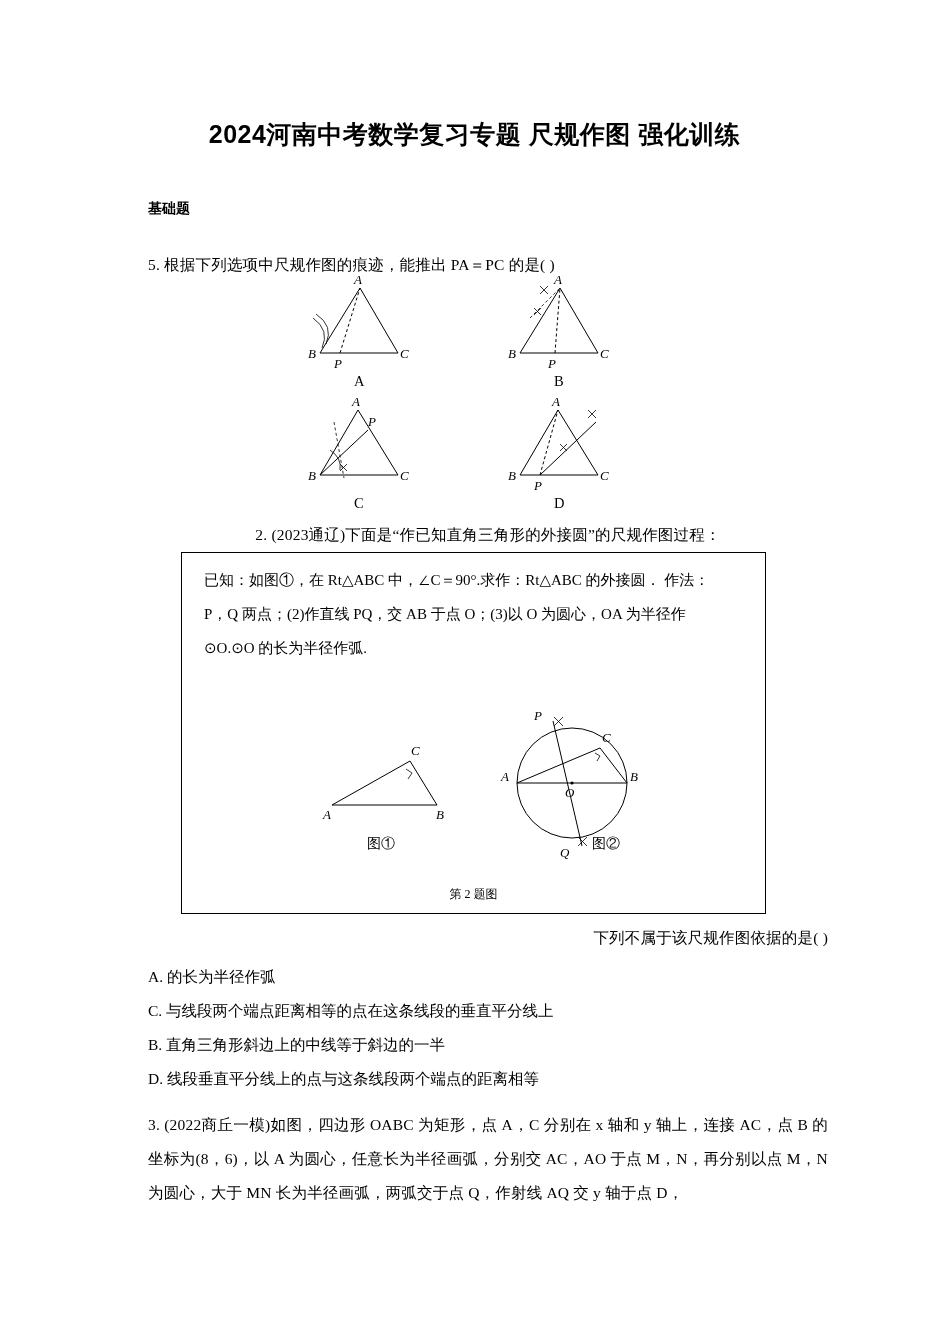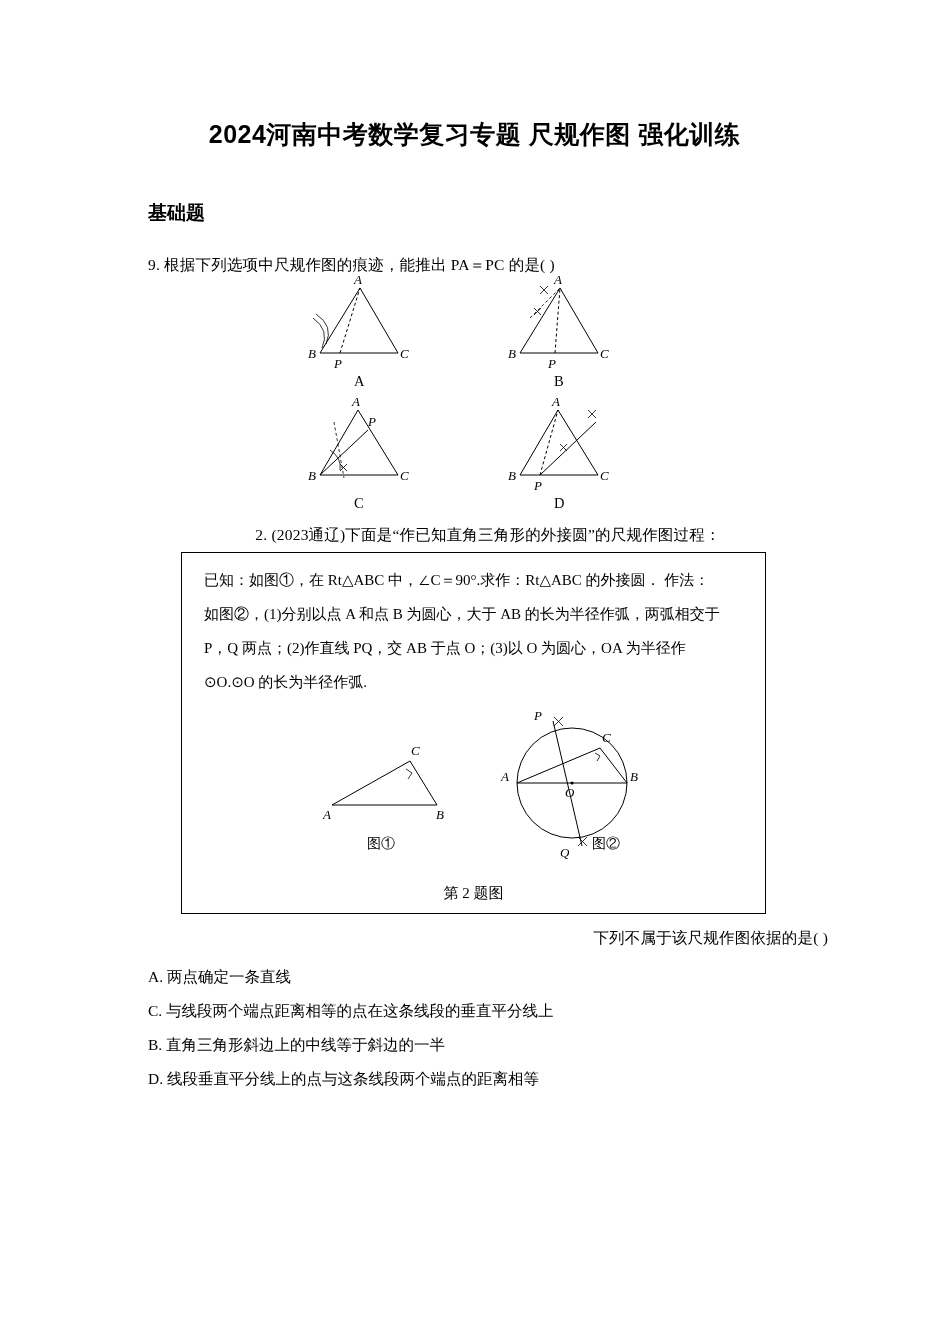--- a/index.html
+++ b/index.html
@@ -33,21 +33,21 @@
     font-size: 25px;
     letter-spacing: 0.5px;
     padding-left: 15px;
   }
   .section-head {
     position: absolute;
     left: 148px;
     top: 200px;
     font-family: "Liberation Sans", sans-serif;
     font-weight: bold;
-    font-size: 19px;
+    font-size: 14px;
   }
   .q-text {
     position: absolute;
     font-size: 15.5px;
     line-height: 25px;
     letter-spacing: 0.2px;
   }
   .q1 { left: 148px; top: 252px; width: 680px; }
   .q2 { left: 148px; top: 522px; width: 680px; text-align: center; }
   .q2b { left: 148px; top: 925px; width: 680px; text-align: right; }
@@ -83,37 +83,37 @@
     top: 150px;
     width: 583px;
     height: 165px;
   }
   .box-caption {
     position: absolute;
     left: 0;
     right: 0;
     bottom: 10px;
     text-align: center;
-    font-size: 15px;
+    font-size: 12px;
   }
   svg { display: block; overflow: visible; }
   .lbl { font-family: "Liberation Serif", serif; font-style: italic; font-size: 13px; }
   .lbl-up { font-family: "Liberation Serif", serif; font-size: 14px; font-style: normal; }
   .choice-letter { font-family: "Liberation Serif", serif; font-size: 14.5px; }
 </style>
 </head>
 <body>
 
 <div class="page">
 
   <div class="doc-title">2024河南中考数学复习专题 尺规作图 强化训练</div>
 
   <div class="section-head">基础题</div>
 
-  <div class="q-text q1">9. 根据下列选项中尺规作图的痕迹，能推出 PA＝PC 的是(        )</div>
+  <div class="q-text q1">5. 根据下列选项中尺规作图的痕迹，能推出 PA＝PC 的是(        )</div>
 
   <div class="fig-area fig1">
     <svg width="420" height="220" viewBox="0 0 420 220">
 
       <g>
         <polygon points="60,75 20,75 98,75" fill="none"></polygon>
         <polyline points="20,75 98,75 60,10 20,75" fill="none" stroke="#000" stroke-width="1"></polyline>
         <line x1="40" y1="75" x2="60" y2="10" stroke="#000" stroke-width="1" stroke-dasharray="3,2.5"></line>
         <path d="M 13 40 Q 30 52 22 70" fill="none" stroke="#000" stroke-width="0.8"></path>
         <path d="M 16 36 Q 34 48 26 66" fill="none" stroke="#000" stroke-width="0.8"></path>
@@ -163,21 +163,20 @@
         <text class="choice-letter" x="54" y="108">D</text>
       </g>
     </svg>
   </div>
 
   <div class="q-text q2">2. (2023通辽)下面是“作已知直角三角形的外接圆”的尺规作图过程：</div>
 
   <div class="boxfig">
     <div class="box-text">
       <p>已知：如图①，在 Rt△ABC 中，∠C＝90°.求作：Rt△ABC 的外接圆． 作法：</p>
-      <p>如图②，(1)分别以点 A 和点 B 为圆心，大于 AB 的长为半径作弧，两弧相交于</p>
       <p>P，Q 两点；(2)作直线 PQ，交 AB 于点 O；(3)以 O 为圆心，OA 为半径作</p>
       <p>⊙O.⊙O 的长为半径作弧.</p>
     </div>
 
     <div class="box-fig-svg">
       <svg width="583" height="165" viewBox="0 0 583 165">
 
         <g>
           <polyline points="150,102 255,102 228,58 150,102" fill="none" stroke="#000" stroke-width="1"></polyline>
           <polyline points="224,66 230,70 226,76" fill="none" stroke="#000" stroke-width="0.8"></polyline>
@@ -207,20 +206,21 @@
         </g>
       </svg>
     </div>
 
     <div class="box-caption">第 2 题图</div>
   </div>
 
   <div class="q-text q2b">下列不属于该尺规作图依据的是(        )</div>
 
   <div class="opts">
-    <div class="opt">A. 两点确定一条直线</div>
+    <div class="opt">A. 的长为半径作弧</div>
     <div class="opt">C. 与线段两个端点距离相等的点在这条线段的垂直平分线上</div>
     <div class="opt">B. 直角三角形斜边上的中线等于斜边的一半</div>
     <div class="opt">D. 线段垂直平分线上的点与这条线段两个端点的距离相等</div>
   </div>
 
+  <div class="q-text q3">3. (2022商丘一模)如图，四边形 OABC 为矩形，点 A，C 分别在 x 轴和 y 轴上，连接 AC，点 B 的坐标为(8，6)，以 A 为圆心，任意长为半径画弧，分别交 AC，AO 于点 M，N，再分别以点 M，N 为圆心，大于 MN 长为半径画弧，两弧交于点 Q，作射线 AQ 交 y 轴于点 D，</div>
 
 </div>
 
 </body></html>

